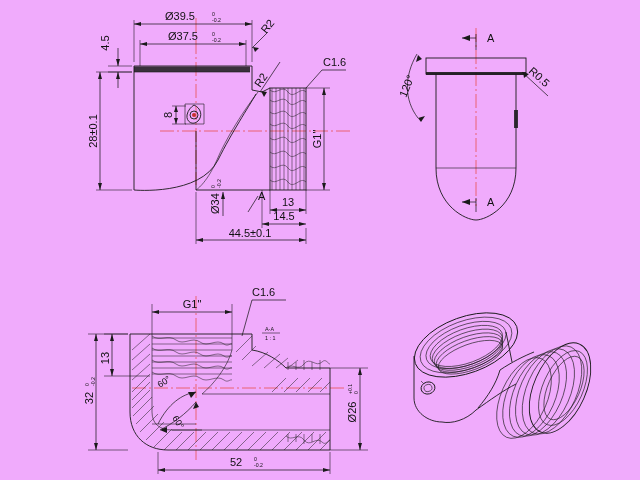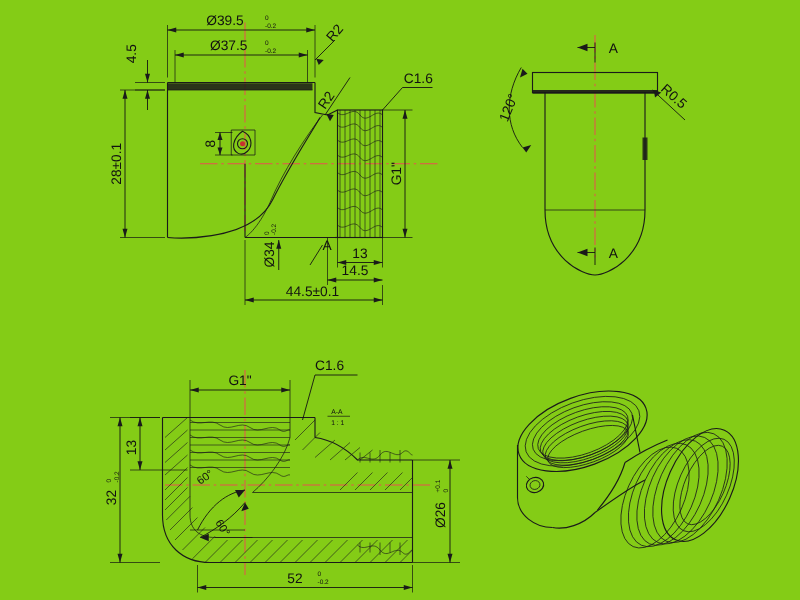--- a/index.html
+++ b/index.html
@@ -1,19 +1,19 @@
 <!DOCTYPE html>
 <html><head>
 <meta charset="utf-8">
 <title>Technical Drawing</title>
 <style>
   html,body{margin:0;padding:0;background:#ffffff;}
   body{width:640px;height:480px;position:relative;overflow:hidden;
        font-family:"Liberation Sans",sans-serif;color:#111;}
-  #sheet{position:absolute;left:0;top:0;width:640px;height:480px;background:#84cc16;}
+  #sheet{position:absolute;left:0;top:0;width:640px;height:480px;background:#f0abfc;}
   svg{display:block;}
   .lbl{font-family:"Liberation Sans",sans-serif;fill:#111;font-size:11px;}
   .lbl-sm{font-family:"Liberation Sans",sans-serif;fill:#111;font-size:9px;}
   .lbl-xs{font-family:"Liberation Sans",sans-serif;fill:#111;font-size:5.4px;}
   .lbl-tol{font-family:"Liberation Sans",sans-serif;fill:#111;font-size:5.2px;}
   .ln{stroke:#1a1a1a;fill:none;stroke-width:0.9;}
   .ln-thin{stroke:#1a1a1a;fill:none;stroke-width:0.6;}
   .dim{stroke:#111;fill:none;stroke-width:0.7;}
   .ext{stroke:#111;fill:none;stroke-width:0.55;}
   .ctr{stroke:#e8504f;fill:none;stroke-width:0.8;stroke-dasharray:14 3 2 3;}

